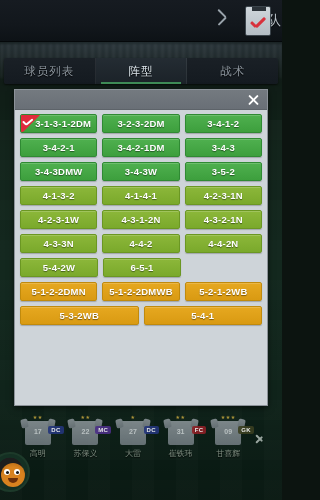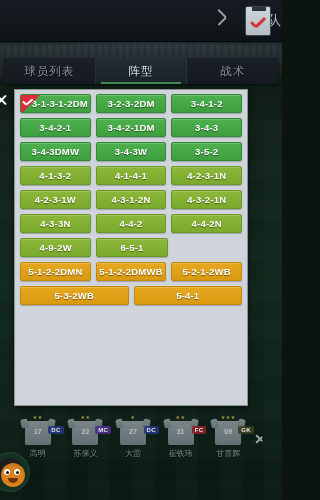--- a/index.html
+++ b/index.html
@@ -102,24 +102,24 @@
   }
   .tab:last-child { border-right:none; }
   .tab.active { color:#d9e2e8; background:linear-gradient(180deg,#242c33 0%,#1b2228 100%); }
   .tab.active::after {
     content:""; position:absolute; left:6%; right:6%; bottom:0; height:2px;
     background:#3f8c57;
   }
 
   
   .modal {
-    position:absolute; left:14px; top:89px; width:234px; height:317px;
+    position:absolute; left:14px; top:89px; width:254px; height:317px;
     z-index:40; border:1px solid #8c9299;
     box-shadow:0 2px 6px rgba(0,0,0,0.55);
-    display:flex; flex-direction:row;
+    display:flex; flex-direction:column;
   }
   .modal-header {
     height:20px; background:linear-gradient(180deg,#747a80 0%,#696f76 100%);
     position:relative; flex:0 0 auto;
     border-bottom:1px solid #5d6369;
   }
   .close-x {
     position:absolute; right:5px; top:1px; width:18px; height:18px;
     cursor:pointer;
   }
@@ -397,21 +397,21 @@
             </div>
             <div class="cell g-lime">
               <span class="cell-label">4-4-2</span>
             </div>
             <div class="cell g-lime">
               <span class="cell-label">4-4-2N</span>
             </div>
           </div>
           <div class="grid-row">
             <div class="cell g-lime">
-              <span class="cell-label">4-9-2W</span>
+              <span class="cell-label">5-4-2W</span>
             </div>
             <div class="cell g-lime">
               <span class="cell-label">6-5-1</span>
             </div>
             <div class="cell g-empty"></div>
           </div>
           <div class="grid-row">
             <div class="cell g-amber">
               <span class="cell-label">5-1-2-2DMN</span>
             </div>

